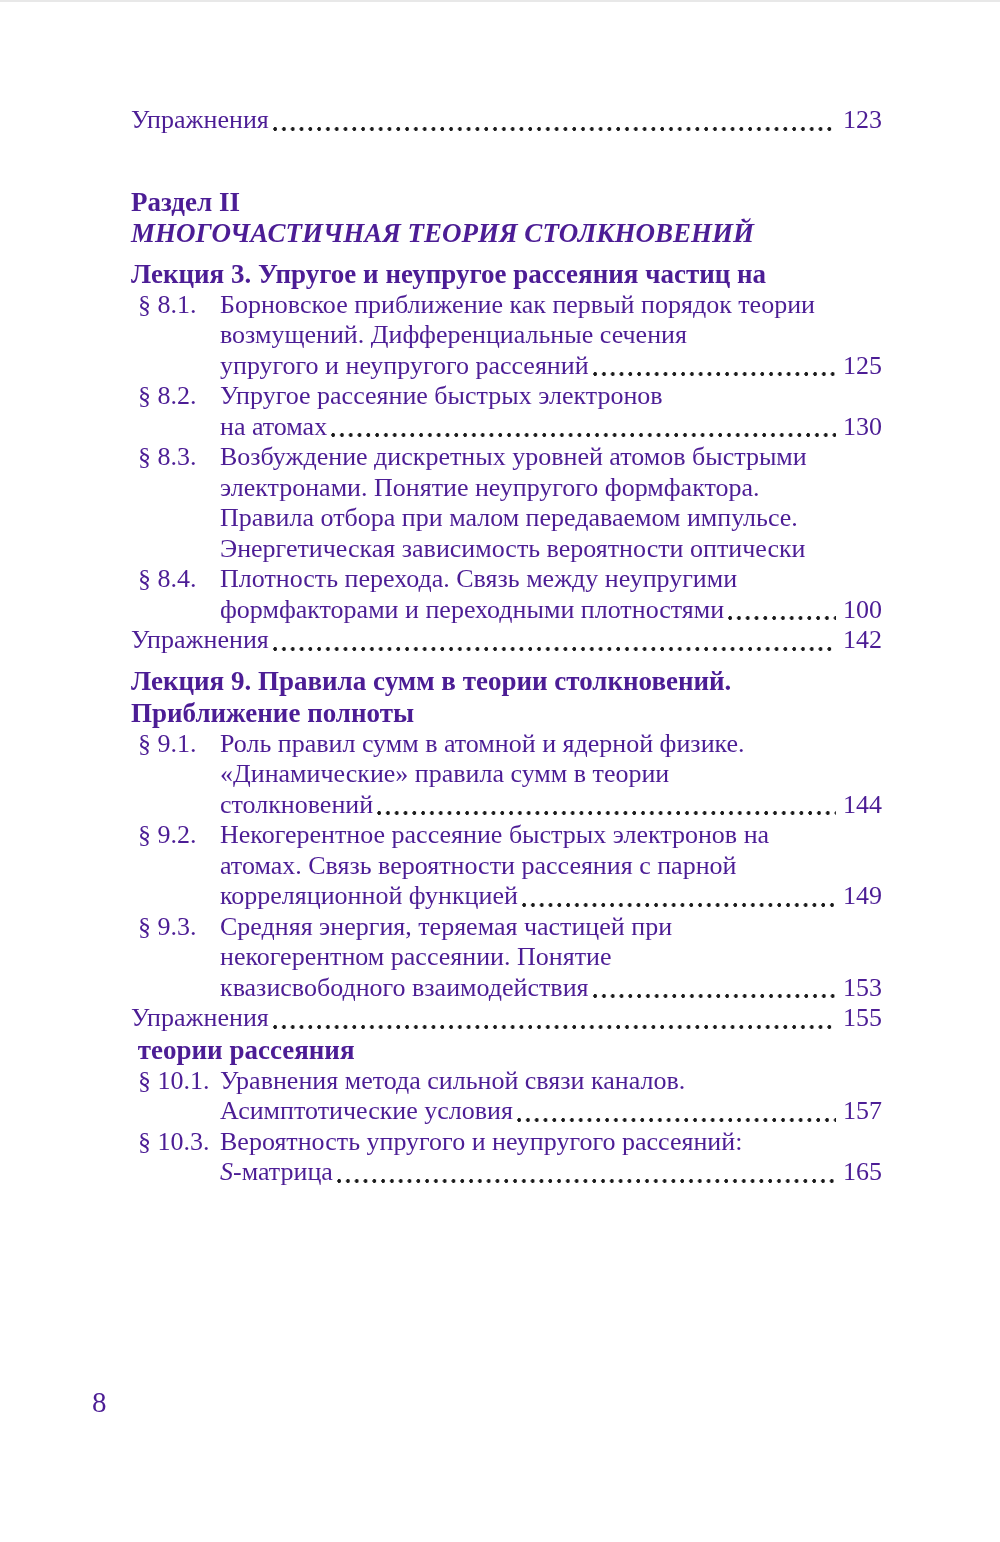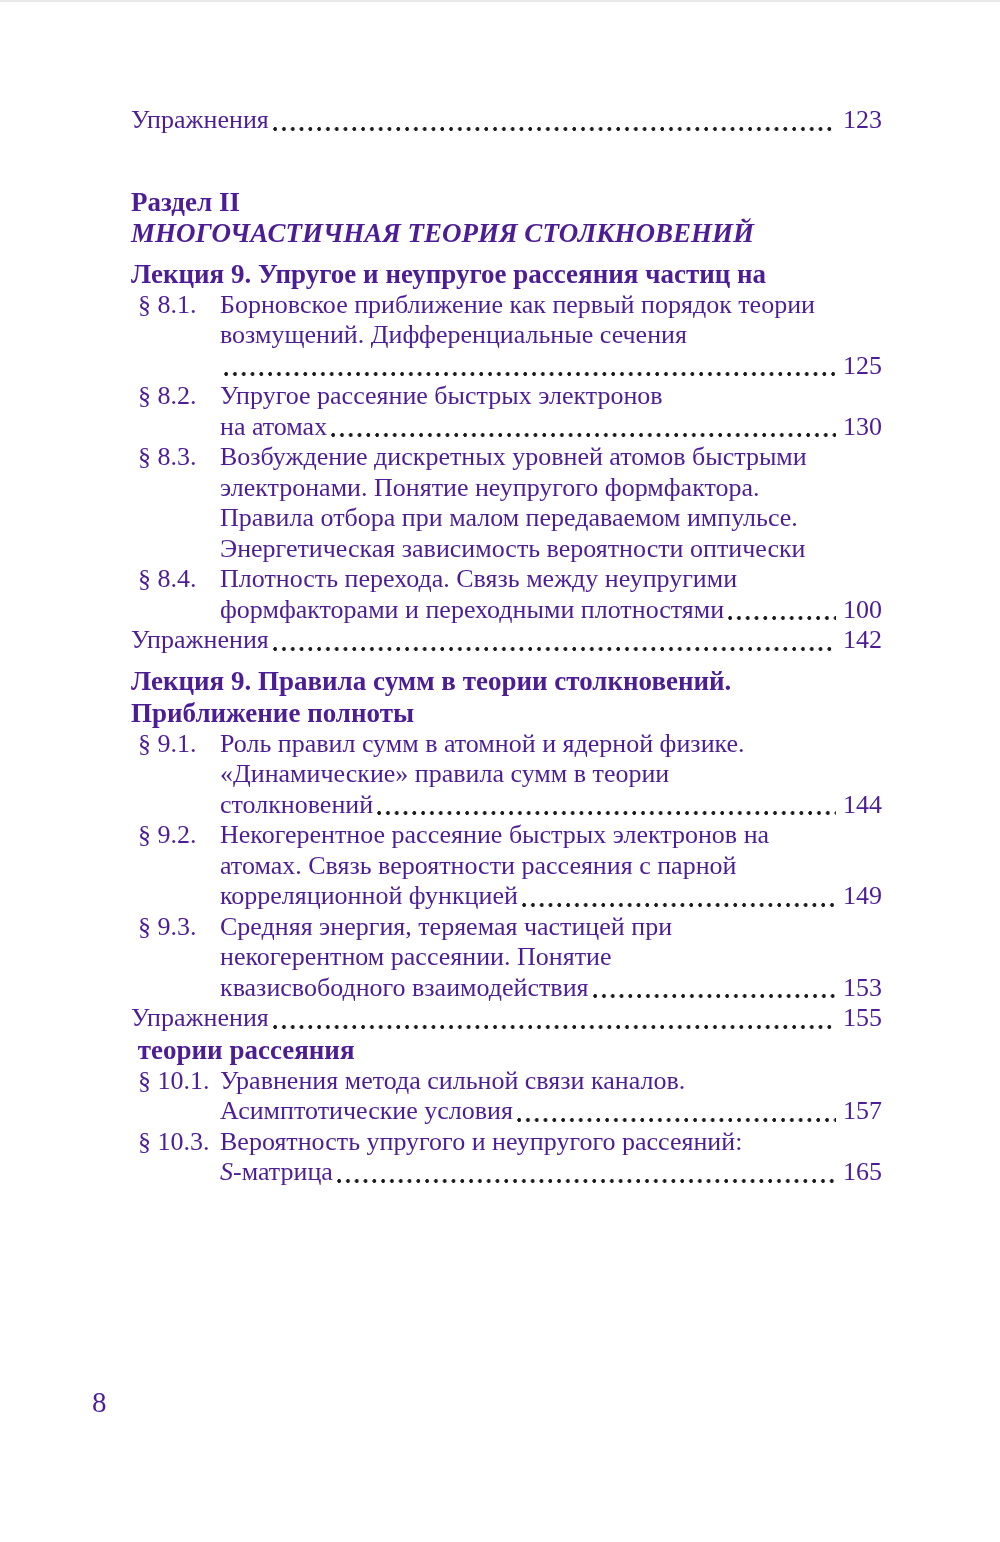--- a/index.html
+++ b/index.html
@@ -76,24 +76,24 @@
   }
 </style>
 </head>
 <body>
 
 <div class="page">
   <div class="toc">
       <div class="row plain ind0"><span class="entry-text">Упражнения</span><span class="leader"></span><span class="pagenum">123</span></div>
       <div class="row bold ind0 gap-xl"><span class="entry-text">Раздел II</span></div>
       <div class="row bolditalic ind0"><span class="entry-text">МНОГОЧАСТИЧНАЯ ТЕОРИЯ СТОЛКНОВЕНИЙ</span></div>
-      <div class="row bold ind0 gap-md"><span class="entry-text">Лекция 9. Упругое и неупругое рассеяния частиц на</span></div>
+      <div class="row bold ind0 gap-md"><span class="entry-text">Лекция 3. Упругое и неупругое рассеяния частиц на</span></div>
       <div class="row plain ind1"><span class="marker">§ 8.1.</span><span class="entry-text">Борновское приближение как первый порядок теории</span></div>
       <div class="row plain ind2"><span class="entry-text">возмущений. Дифференциальные сечения</span></div>
-      <div class="row plain ind2"><span class="leader"></span><span class="pagenum">125</span></div>
+      <div class="row plain ind2"><span class="entry-text">упругого и неупругого рассеяний</span><span class="leader"></span><span class="pagenum">125</span></div>
       <div class="row plain ind1"><span class="marker">§ 8.2.</span><span class="entry-text">Упругое рассеяние быстрых электронов</span></div>
       <div class="row plain ind2"><span class="entry-text">на атомах</span><span class="leader"></span><span class="pagenum">130</span></div>
       <div class="row plain ind1"><span class="marker">§ 8.3.</span><span class="entry-text">Возбуждение дискретных уровней атомов быстрыми</span></div>
       <div class="row plain ind2"><span class="entry-text">электронами. Понятие неупругого формфактора.</span></div>
       <div class="row plain ind2"><span class="entry-text">Правила отбора при малом передаваемом импульсе.</span></div>
       <div class="row plain ind2"><span class="entry-text">Энергетическая зависимость вероятности оптически</span></div>
       <div class="row plain ind1"><span class="marker">§ 8.4.</span><span class="entry-text">Плотность перехода. Связь между неупругими</span></div>
       <div class="row plain ind2"><span class="entry-text">формфакторами и переходными плотностями</span><span class="leader"></span><span class="pagenum">100</span></div>
       <div class="row plain ind0"><span class="entry-text">Упражнения</span><span class="leader"></span><span class="pagenum">142</span></div>
       <div class="row bold ind0 gap-md"><span class="entry-text">Лекция 9. Правила сумм в теории столкновений.</span></div>

